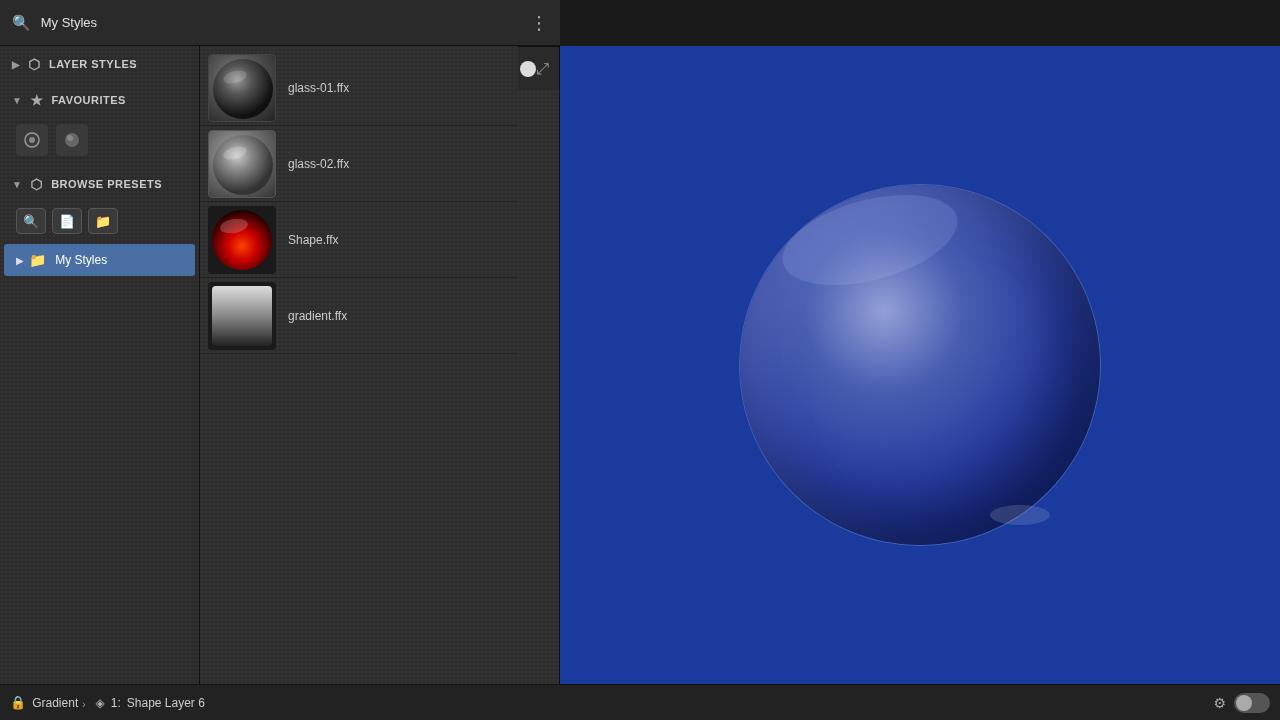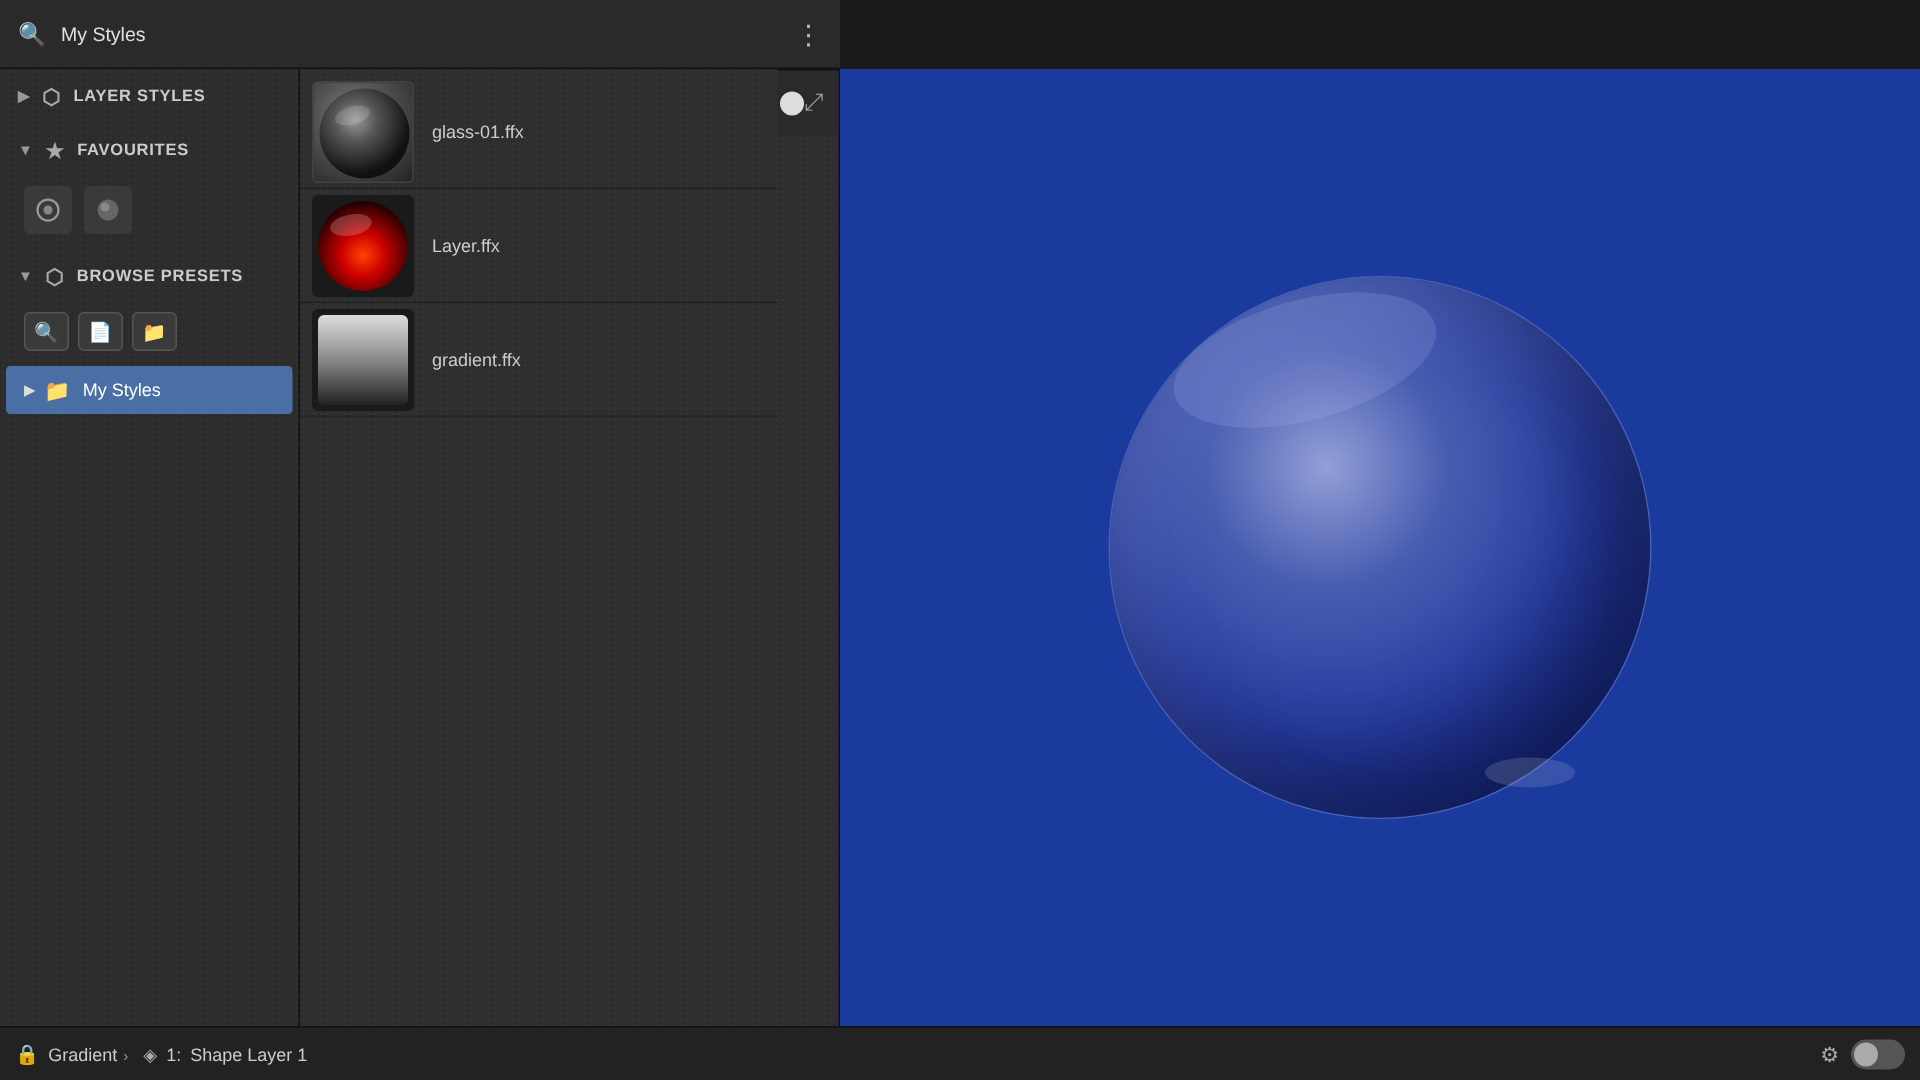--- a/index.html
+++ b/index.html
@@ -448,36 +448,52 @@
                 <stop offset="100%" stop-color="#111"></stop>
               </radialGradient>
             </defs>
             <circle cx="34" cy="34" r="30" fill="url(#g1)"></circle>
             <ellipse cx="26" cy="22" rx="12" ry="6" fill="rgba(255,255,255,0.15)" transform="rotate(-15,26,22)"></ellipse>
           </svg>
         </div>
         <span class="preset-name">glass-01.ffx</span>
       </div>
 
+      <div class="preset-item">
+        <div class="preset-thumb thumb-glass02">
+          <svg width="68" height="68" viewBox="0 0 68 68">
+            <defs>
+              <radialGradient id="g2" cx="40%" cy="35%" r="60%">
+                <stop offset="0%" stop-color="#ccc"></stop>
+                <stop offset="40%" stop-color="#888"></stop>
+                <stop offset="100%" stop-color="#333"></stop>
+              </radialGradient>
+            </defs>
+            <circle cx="34" cy="34" r="30" fill="url(#g2)"></circle>
+            <ellipse cx="26" cy="22" rx="12" ry="6" fill="rgba(255,255,255,0.2)" transform="rotate(-15,26,22)"></ellipse>
+          </svg>
+        </div>
+        <span class="preset-name">glass-02.ffx</span>
+      </div>
 
       <div class="preset-item">
         <div class="preset-thumb">
           <svg width="68" height="68" viewBox="0 0 68 68">
             <defs>
               <radialGradient id="g3" cx="50%" cy="60%" r="60%">
                 <stop offset="0%" stop-color="#ff4400"></stop>
                 <stop offset="40%" stop-color="#cc0000"></stop>
                 <stop offset="100%" stop-color="#1a0000"></stop>
               </radialGradient>
             </defs>
             <circle cx="34" cy="34" r="30" fill="url(#g3)"></circle>
             <ellipse cx="26" cy="20" rx="14" ry="7" fill="rgba(255,255,255,0.2)" transform="rotate(-10,26,20)"></ellipse>
           </svg>
         </div>
-        <span class="preset-name">Layer.ffx</span>
+        <span class="preset-name">Shape.ffx</span>
       </div>
 
       <div class="preset-item">
         <div class="preset-thumb">
           <svg width="68" height="68" viewBox="0 0 68 68">
             <defs>
               <linearGradient id="g4" x1="0%" y1="0%" x2="0%" y2="100%">
                 <stop offset="0%" stop-color="#ddd"></stop>
                 <stop offset="50%" stop-color="#888"></stop>
                 <stop offset="100%" stop-color="#222"></stop>
@@ -509,21 +525,21 @@
 
 <div class="status-bar">
   <span class="status-lock-icon">🔒</span>
   <div class="status-breadcrumb">
     <span class="status-text">Gradient</span>
     <span class="status-chevron">›</span>
   </div>
   <div class="status-layer">
     <span class="layer-icon">◈</span>
     <span class="layer-text">1:</span>
-    <span class="layer-text">Shape Layer 1</span>
+    <span class="layer-text">Shape Layer 6</span>
   </div>
   <div class="status-right">
     <span class="status-icon-btn">⚙</span>
     <div class="toggle-switch">
       <div class="toggle-knob"></div>
     </div>
   </div>
 </div>
 
 </body></html>

